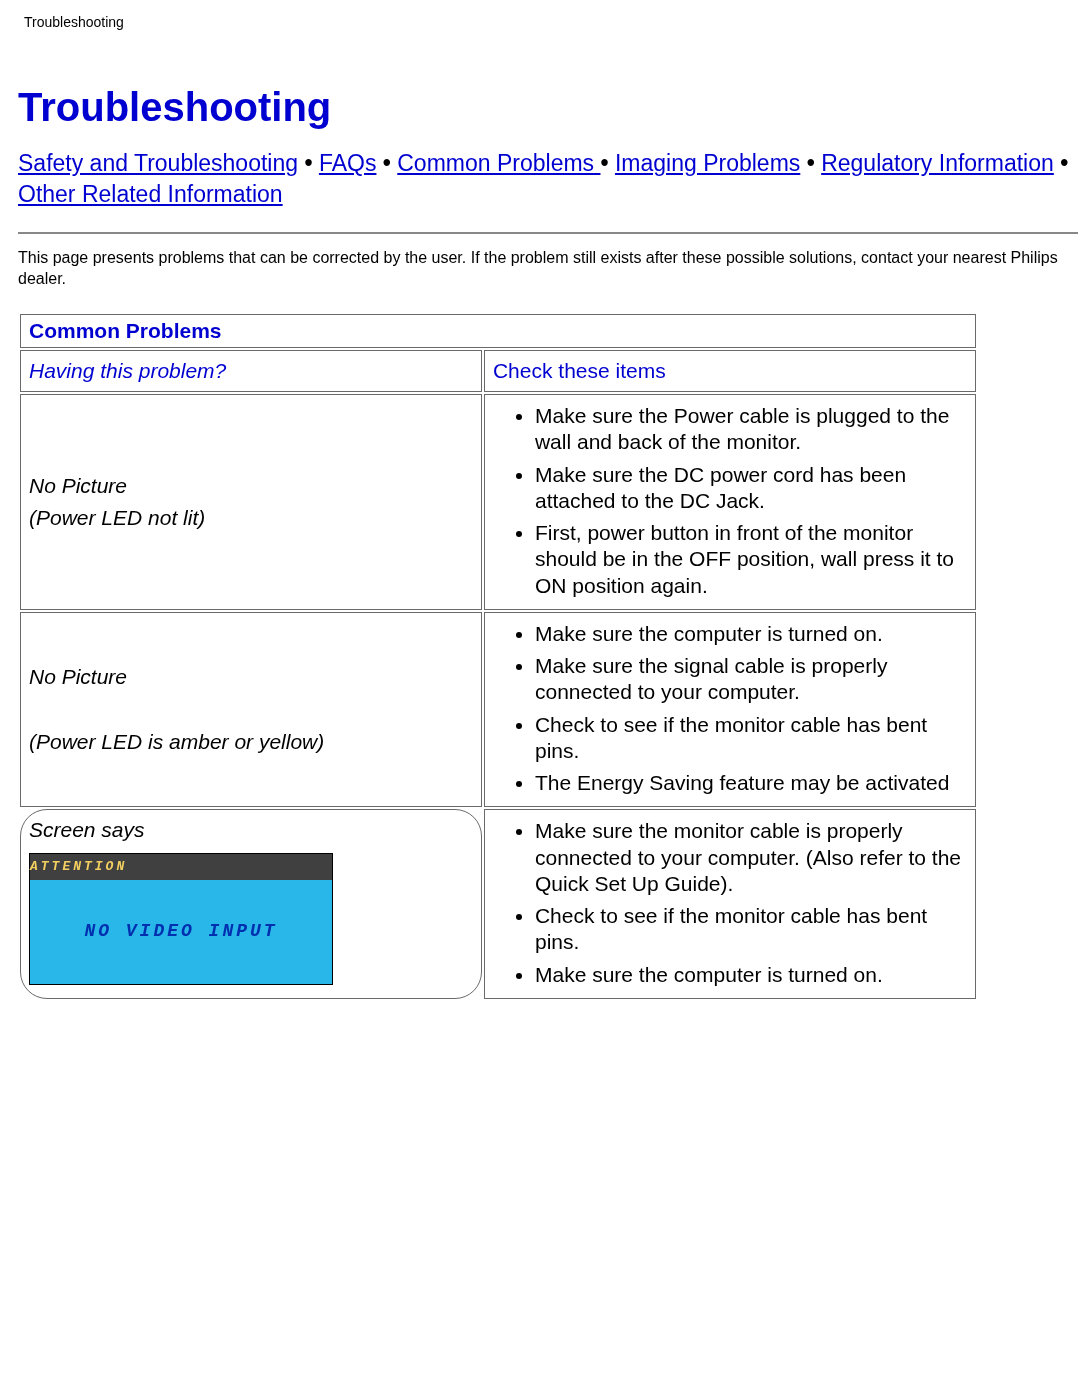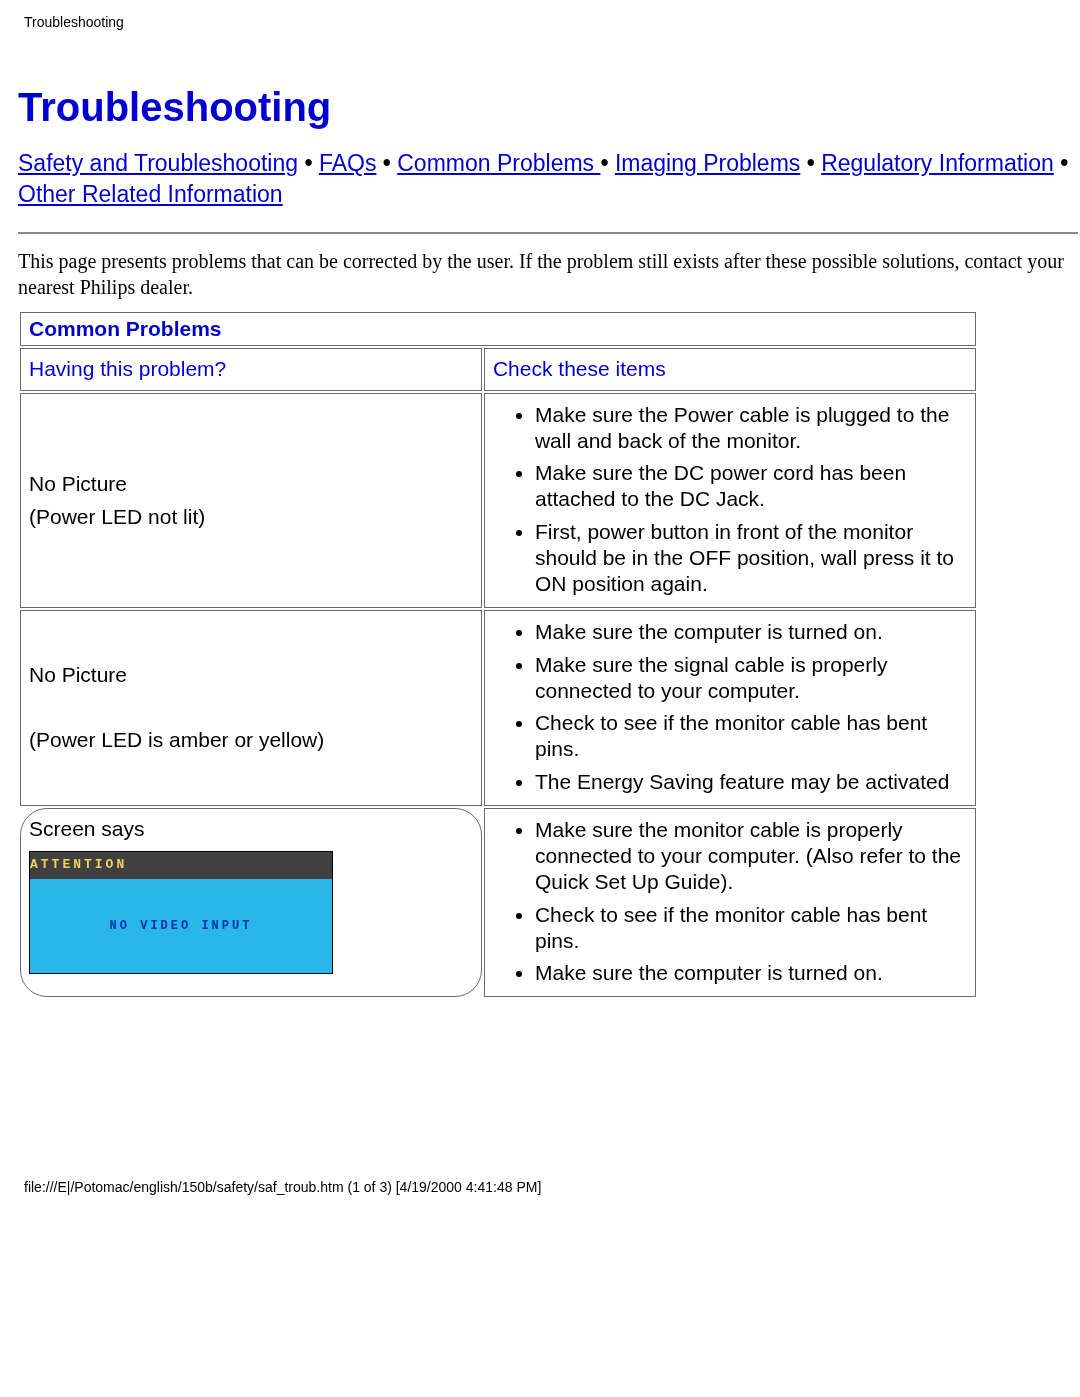--- a/index.html
+++ b/index.html
@@ -36,24 +36,23 @@
   .sep {
     color: #000;
     font-weight: bold;
   }
   hr.divider {
     border: none;
     border-top: 2px solid #888;
     margin: 8px 0 14px 0;
   }
   .intro {
-    font-size: 20px;
+    font-size: 16px;
     line-height: 1.3;
-    margin-bottom: 10px;
-    font-family: Liberation Serif, serif;
+    margin-bottom: 22px;
   }
   table.main {
     border-collapse: separate;
     border-spacing: 2px;
     width: 960px;
     margin-left: 0;
   }
   table.main td {
     border: 1px solid #6a6a6a;
     padding: 4px 8px;
@@ -68,20 +67,21 @@
     border-bottom: 1px solid #6a6a6a;
   }
   td.sub-header {
     color: #0000d0;
     font-weight: normal;
     font-size: 23px;
   }
   td.left-col {
     width: 412px;
     line-height: 1.55;
+    font-style: italic;
   }
   td.right-col {
     width: 440px;
   }
   ul.check-list {
     margin: 4px 0 4px 0;
     padding-left: 42px;
   }
   ul.check-list li {
     list-style-type: disc;
@@ -99,21 +99,21 @@
     font-size: 13px;
     font-weight: bold;
     letter-spacing: 3px;
     text-align: left;
     padding: 3px 0 3px 0;
     font-family: "Courier New", monospace;
   }
   .attn-body {
     background: #29b6e8;
     color: #0030b0;
-    font-size: 12px;
+    font-size: 18px;
     font-weight: bold;
     letter-spacing: 3px;
     text-align: center;
     padding: 38px 0 38px 0;
     font-family: "Courier New", monospace;
   }
   .footer {
     font-size: 14px;
     margin: 180px 0 0 6px;
   }
@@ -187,15 +187,14 @@
           <li>Make sure the monitor cable is properly connected to your computer. (Also refer to the Quick Set Up Guide).</li>
           <li>Check to see if the monitor cable has bent pins.</li>
           <li>Make sure the computer is turned on.</li>
         </ul>
       </td>
     </tr>
 
   </tbody>
     </table>
 
-  <div class="footer">file:///E|/Potomac/english/150b/safety/saf_troub.htm (1 of 3) [4/19/2000 4:41:48 PM]</div>
 
 </div>
 
 </body></html>

